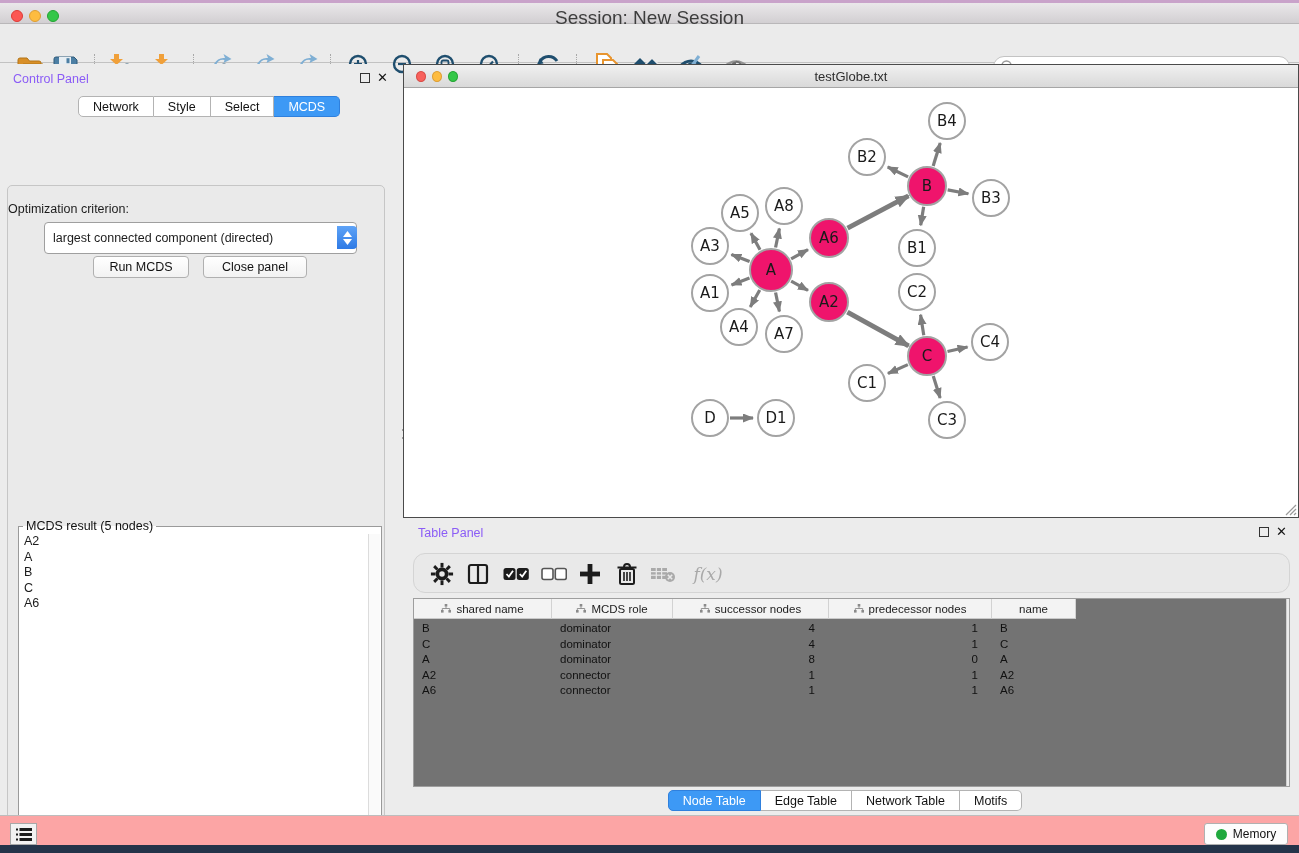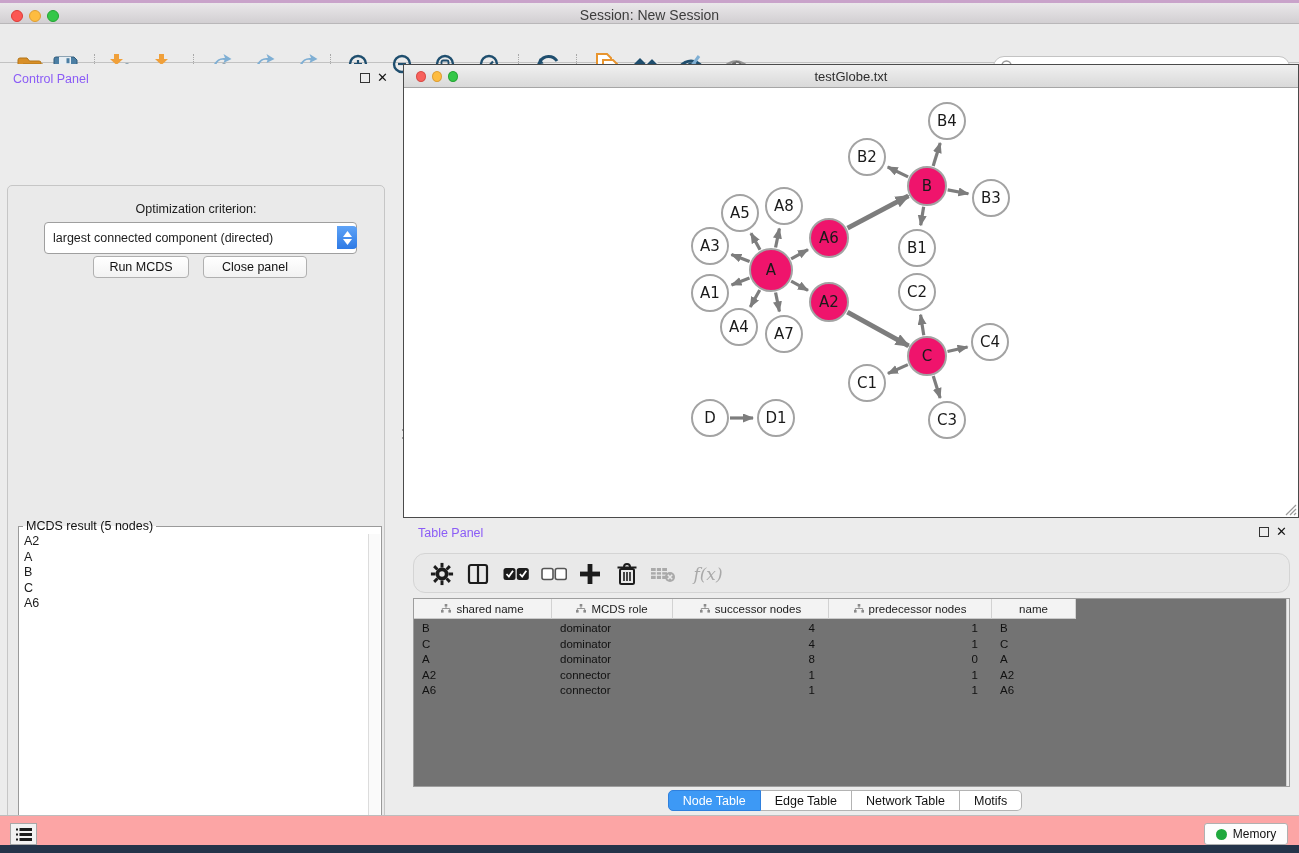--- a/index.html
+++ b/index.html
@@ -9,21 +9,21 @@
     background:#ececec; position:relative; overflow:hidden;
     -webkit-font-smoothing:antialiased; color:#1c1c1c;
   }
   .abs { position:absolute; }
 
   
   .titlebar { left:0; top:0; width:1299px; height:24px;
     background:linear-gradient(#eae8ea,#d2cfd2); border-top:3px solid #c9a3ca;
     border-bottom:1px solid #b9b7b9; }
   .titlebar .title { position:absolute; left:0; right:0; top:4px; text-align:center;
-    font-size:14px; color:#3d3d3d; }
+    font-size:19px; color:#3d3d3d; }
   .tl { position:absolute; top:7px; width:12px; height:12px; border-radius:50%; }
   .tl.r { left:11px; background:#fc5753; border:1px solid #de3a36; }
   .tl.y { left:29px; background:#fdbc40; border:1px solid #dd9e33; }
   .tl.g { left:47px; background:#34c748; border:1px solid #23a433; }
 
   
   .toolbar { left:0; top:24px; width:1299px; height:39px; background:#ebebeb;
     border-bottom:1px solid #c2c2c2; }
   .tbi { position:absolute; top:28px; width:34px; height:30px; display:flex;
     align-items:center; justify-content:center; cursor:default; }
@@ -42,21 +42,21 @@
   .close-x { font-size:13px; font-weight:bold; color:#111; line-height:10px; }
   .seg { display:flex; }
   .seg .seg-btn { height:21px; font-size:12.5px; background:#fff; color:#111;
     border:1px solid #b3b3b3; border-left:none; display:flex; align-items:center;
     justify-content:center; padding:0 14px; }
   .seg .seg-btn:first-child { border-left:1px solid #b3b3b3; border-radius:5px 0 0 5px; }
   .seg .seg-btn:last-child { border-radius:0 5px 5px 0; }
   .seg .seg-btn.active { background:#3d99f5; border-color:#2f80dd; color:#fff; }
   .cp-inner { position:absolute; left:7px; top:121px; width:378px; height:682px;
     border:1px solid #c6c6c6; border-radius:5px; background:#eaeaea; }
-  .opt-label { position:absolute; left:0; width:100%; top:16px; text-align:center;
+  .opt-label { position:absolute; left:0; width:100%; top:16px; text-align:left;
     font-size:12.5px; }
   .combo { position:absolute; left:36px; top:36px; width:313px; height:32px;
     background:#fff; border:1px solid #9f9f9f; border-radius:4px;
     display:flex; align-items:center; }
   .combo .val { flex:1; font-size:12.5px; padding-left:8px; white-space:nowrap;
     overflow:hidden; }
   .combo .stepper { width:20px; height:23px; margin:-1px -1px 0 0;
     background:linear-gradient(#5ea3f7,#2e7ae5); border-radius:0 4px 4px 0;
     display:flex; flex-direction:column; align-items:center; justify-content:center; gap:2px; }
   .push-btn { position:absolute; height:22px; background:linear-gradient(#ffffff,#f2f2f2);
@@ -287,20 +287,26 @@
       <line x1="10" y1="10" x2="13.5" y2="13.5" stroke="#9a9a9a" stroke-width="1.5"></line>
     </svg>
     <input type="text" placeholder="" style="">
   </div>
 </div>
 
 <div class="abs cpanel">
   <div class="abs panel-title" style="left:13px; top:8px">Control Panel</div>
   <span class="abs float-box" style="left:360px; top:9px"></span>
   <span class="abs close-x" style="left:377px; top:9px">✕</span>
+  <div class="abs seg" style="left:78px; top:32px" id="cp-tabs">
+      <div class="seg-btn">Network</div>
+      <div class="seg-btn">Style</div>
+      <div class="seg-btn">Select</div>
+      <div class="seg-btn active">MCDS</div>
+    </div>
   <div class="cp-inner">
     <div class="opt-label">Optimization criterion:</div>
     <div class="combo">
       <span class="val">largest connected component (directed)</span>
       <span class="stepper">
         <svg width="9" height="6" viewBox="0 0 9 6">
             <path d="M4.5 0 L9 6 H0 Z" fill="#fff"></path>
           </svg>
         <svg width="9" height="6" viewBox="0 0 9 6">
             <path d="M4.5 6 L0 0 H9 Z" fill="#fff"></path>

